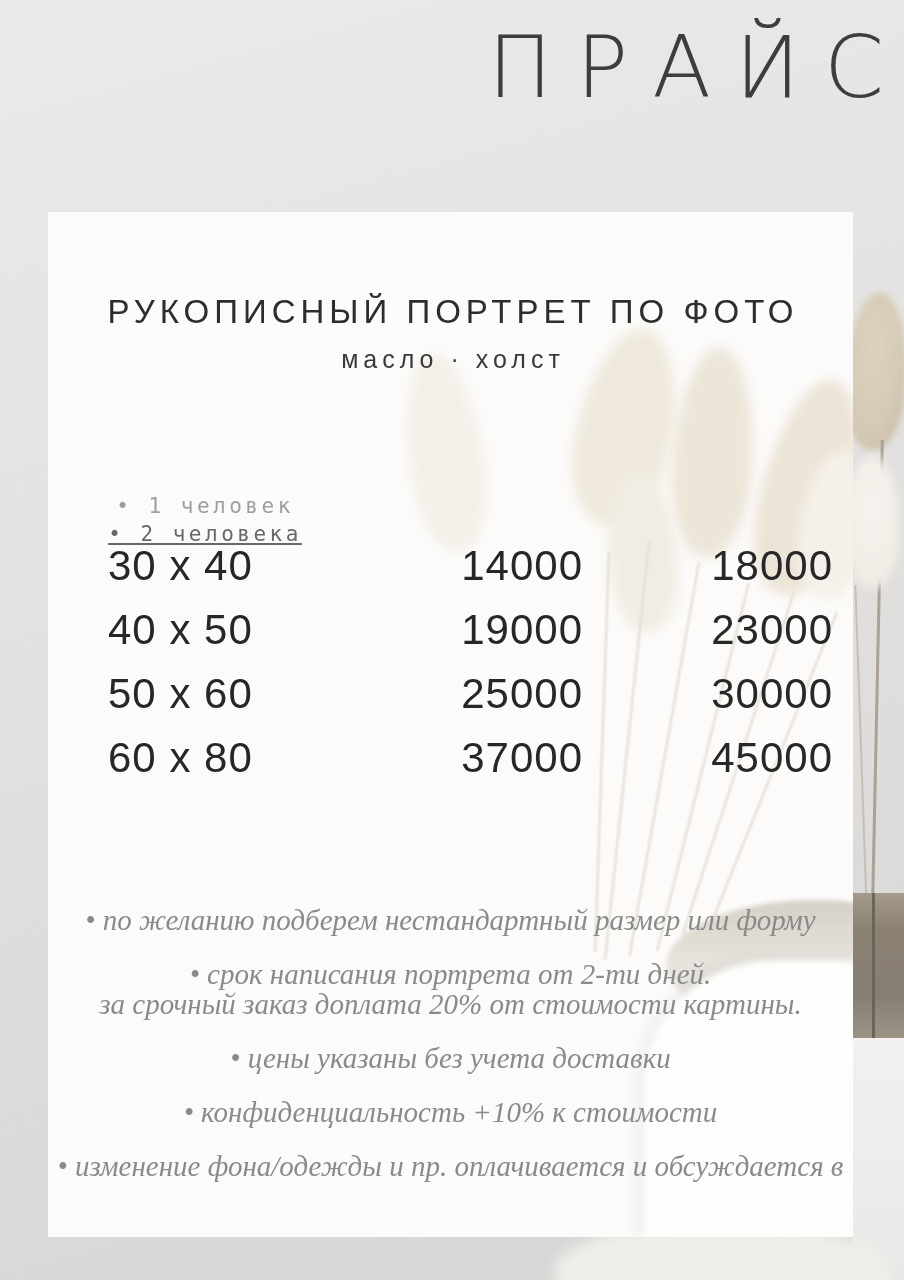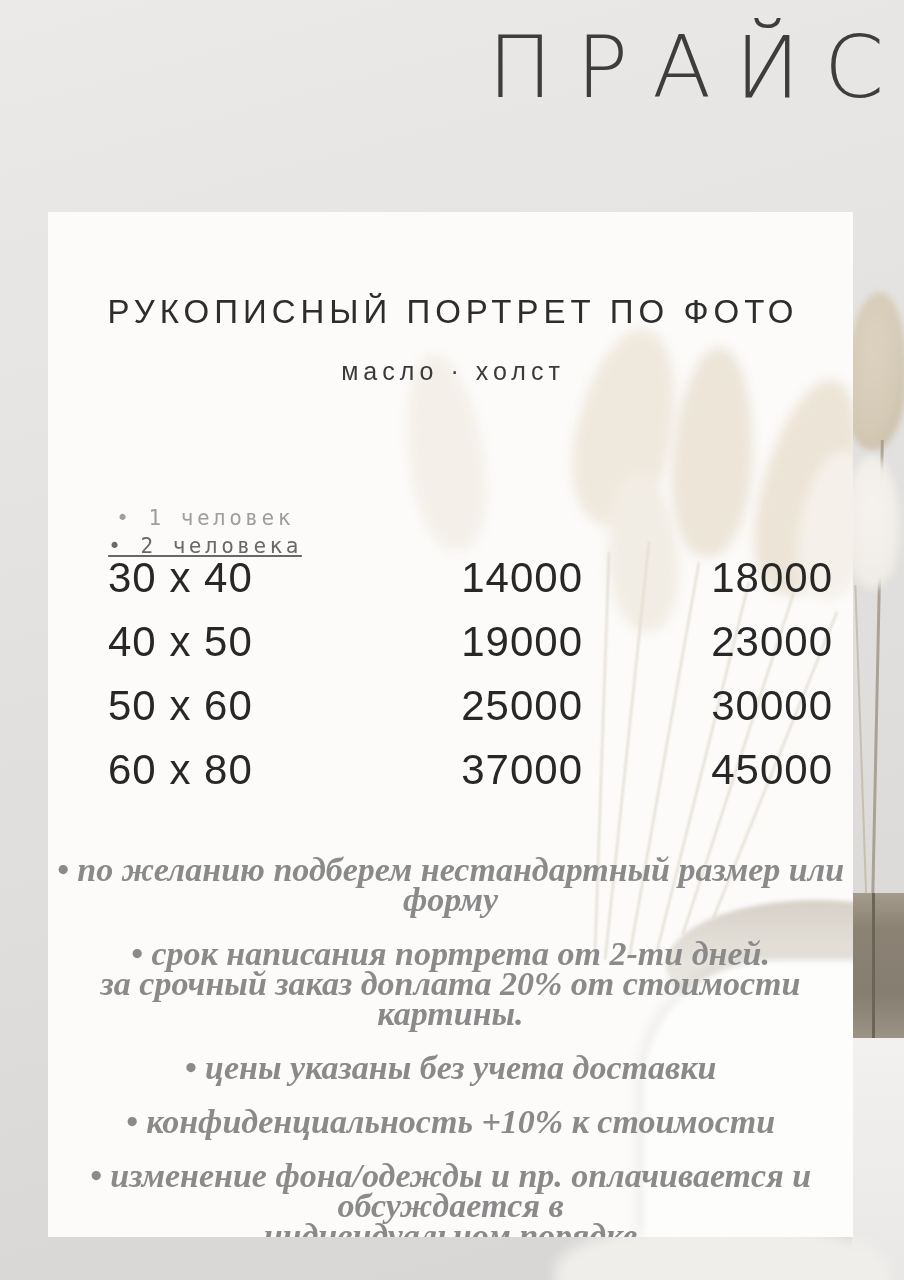--- a/index.html
+++ b/index.html
@@ -61,37 +61,37 @@
     background:linear-gradient(180deg,#d0cabf 0%,#e3dfd7 45%,#eceae5 100%);filter:blur(2px);}
   .c-vase-front{left:596px;top:748px;width:290px;height:280px;border-radius:45% 30% 0 0;
     background:#fdfdfc;filter:blur(3px);box-shadow:-8px -4px 12px rgba(0,0,0,0.05);}
   
   .content{position:relative;z-index:3;width:100%;height:100%;padding-top:80px;}
   .heading{
     text-align:center;font-size:33px;line-height:40px;font-weight:400;
     letter-spacing:5px;padding-left:5px;color:var(--heading-text);
   }
   .subtitle{
-    margin-top:24px;text-align:center;font-size:25px;line-height:30px;
+    margin-top:12px;text-align:center;font-size:25px;line-height:30px;
     letter-spacing:5px;padding-left:5px;color:var(--subtitle-text);
   }
   .thead{display:flex;margin-left:60px;margin-top:118px;height:28px;transform:translateX(-28px);flex-direction:column;}
   .th-spacer{width:225px;}
   .th{width:250px;text-align:center;font-family:"DejaVu Sans Mono",monospace;
     font-size:21px;line-height:28px;letter-spacing:3.5px;}
   .th1{color:var(--header-1-text);}
   .th2{color:var(--header-2-text);text-decoration:underline;}
   .tbody{margin-top:14px;}
   .row{display:flex;margin-left:60px;height:64px;align-items:center;
     font-size:42px;letter-spacing:1px;color:var(--price-text);}
   .cell-size{width:225px;text-align:left;}
   .cell{width:250px;text-align:right;}
-  .notes{margin-top:53px;text-align:center;
+  .notes{margin-top:115px;text-align:center;
     font-family:"Liberation Serif",serif;font-style:italic;
-    font-size:34px;line-height:30px;color:var(--note-text);font-weight:bold;}
+    font-size:29px;line-height:30px;color:var(--note-text);}
   .note{margin-bottom:24px;}
   .note:last-child{margin-bottom:0;}
 </style>
 </head>
 <body>
 
 <h1 class="page-title">ПРАЙС</h1>
 
 <div class="decor tail r-tail1"></div>
 <div class="decor r-stem1"></div>
@@ -161,17 +161,16 @@
         <div class="note-line">за срочный заказ доплата 20% от стоимости картины.</div>
       </div>
       <div class="note">
         <div class="note-line">• цены указаны без учета доставки</div>
       </div>
       <div class="note">
         <div class="note-line">• конфиденциальность +10% к стоимости</div>
       </div>
       <div class="note">
         <div class="note-line">• изменение фона/одежды и пр. оплачивается и обсуждается в</div>
-        <div class="note-line">индивидуальном порядке</div>
       </div>
     </div>
   </div>
 </div>
 
 </body></html>

